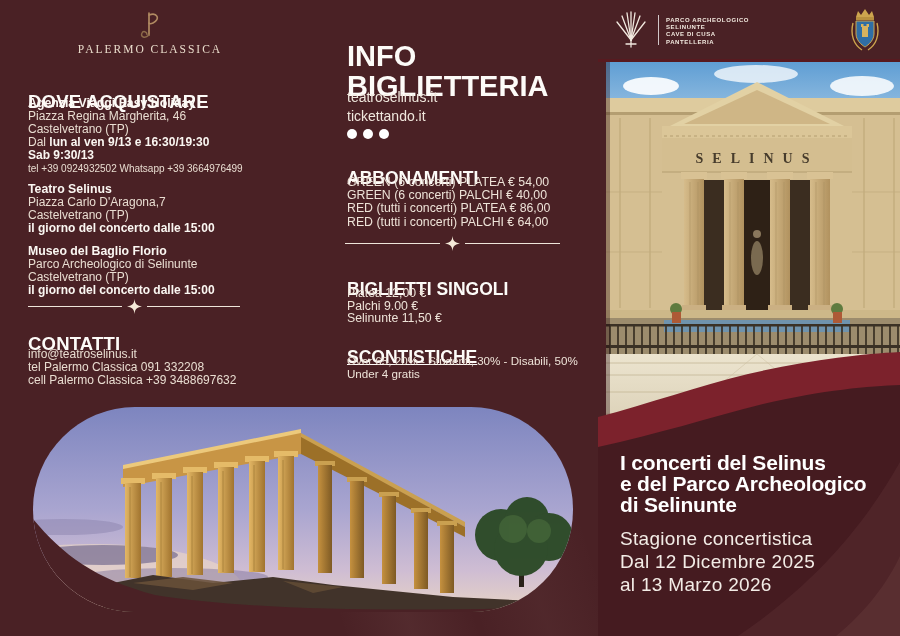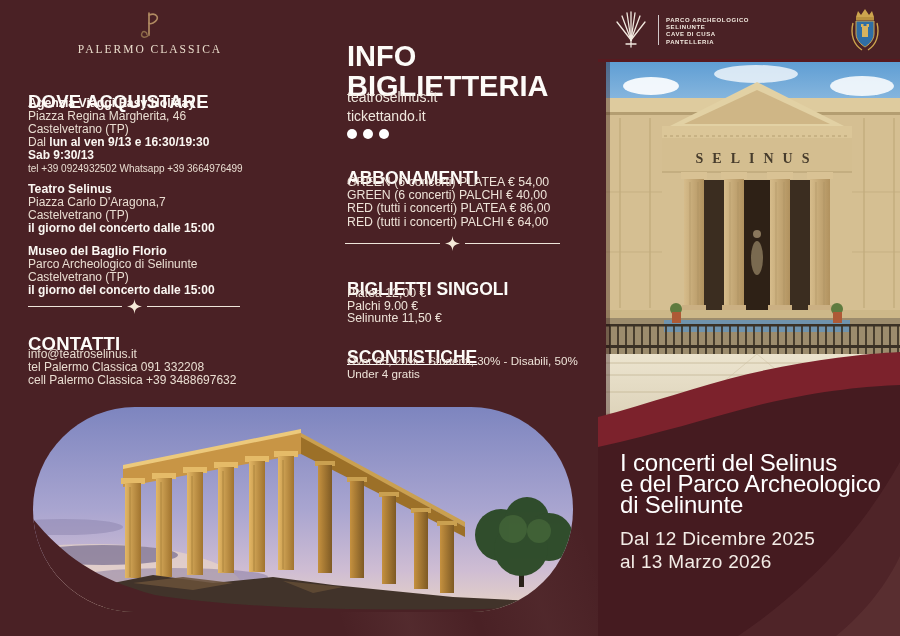--- a/index.html
+++ b/index.html
@@ -33,21 +33,21 @@
   .panel-right{left:598px;width:302px;}
   .park-header{position:absolute;left:0;top:0;width:302px;height:59px;background:#4a2125;
                border-bottom:3px solid #571a20;z-index:4;}
   .park-sep{position:absolute;left:60px;top:15px;width:1px;height:30px;background:rgba(255,255,255,.75);}
   .park-lines{position:absolute;left:68px;top:17px;font-size:6px;line-height:7.2px;
               font-weight:700;letter-spacing:.6px;color:#f2e9df;}
   .photo-theatre{position:absolute;left:8px;top:62px;width:302px;height:384px;z-index:1;}
   .photo-theatre svg{display:block;}
   .wave-overlay{position:absolute;left:0;top:330px;width:302px;height:306px;z-index:5;}
   .event-text{position:absolute;left:22px;top:452px;z-index:6;}
-  .ev-title{font-size:24px;line-height:21px;font-weight:400;color:#ffffff;letter-spacing:-.2px;white-space:nowrap;}
+  .ev-title{font-size:21px;line-height:21px;font-weight:700;color:#ffffff;letter-spacing:-.2px;white-space:nowrap;}
   .ev-sub{margin-top:12px;font-size:19px;line-height:23px;font-weight:400;color:#f3ece6;
           letter-spacing:.3px;white-space:nowrap;}
   
   .photo-temple{position:absolute;left:33px;top:407px;width:540px;height:205px;
                 border-radius:102px;overflow:hidden;z-index:2;}
   .streaks{position:absolute;left:0;bottom:0;width:640px;height:150px;z-index:1;
            background:linear-gradient(72deg,transparent 50%,rgba(235,205,195,.055) 60%,
                       transparent 70%,rgba(235,205,195,.04) 80%,transparent 90%);}
 </style>
 </head>
@@ -299,20 +299,21 @@
     <path d="M302,306 L238,306 C268,282 290,252 302,226 Z" fill="rgba(214,160,150,.08)"></path>
   </svg>
 
   <div class="event-text">
     <div class="ev-title">
       <div>I concerti del Selinus</div>
       <div>e del Parco Archeologico</div>
       <div>di Selinunte</div>
     </div>
     <div class="ev-sub">
+      <div>Stagione concertistica</div>
       <div>Dal 12 Dicembre 2025</div>
       <div>al 13 Marzo 2026</div>
     </div>
   </div>
 </section>
 
 <div class="photo-temple">
   <svg width="540" height="205" viewBox="0 0 540 205" preserveAspectRatio="none">
     <defs>
       <linearGradient id="skyB" x1="0" y1="0" x2="0" y2="1">

